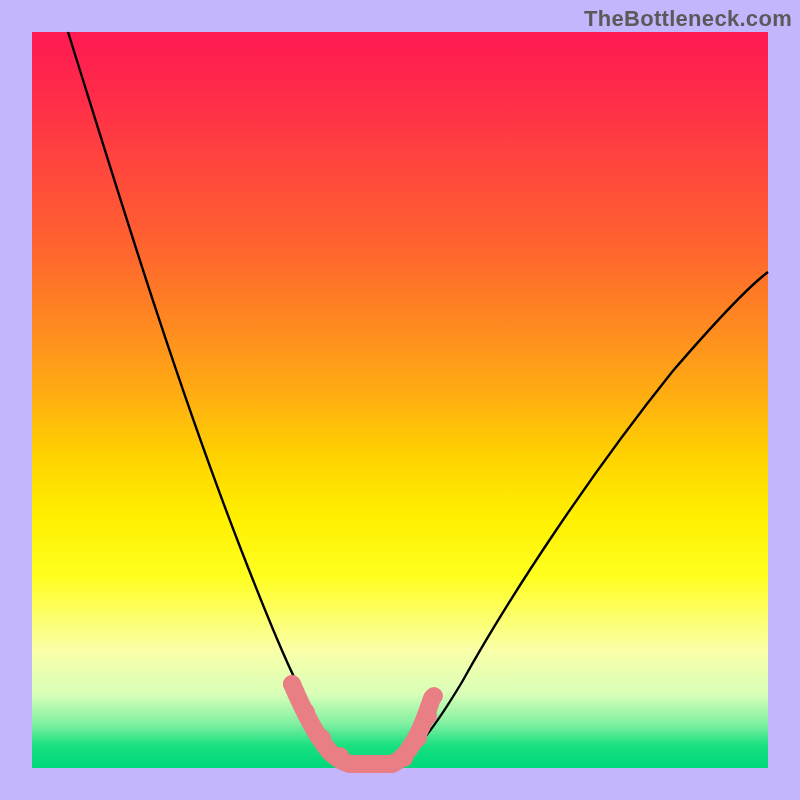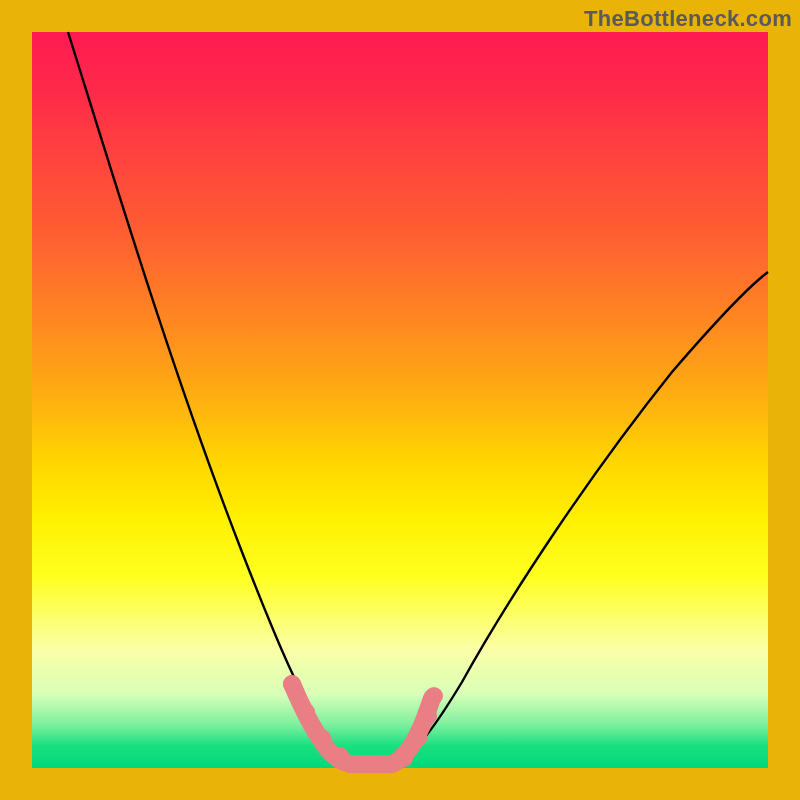--- a/index.html
+++ b/index.html
@@ -10,21 +10,21 @@
     background: #000;
     overflow: hidden;
     font-family: Arial, Helvetica, sans-serif;
   }
   .frame {
     position: absolute;
     left: 0;
     top: 0;
     width: 800px;
     height: 800px;
-    background: #eab308;
+    background: #c4b5fd;
   }
   .plot-area {
     position: absolute;
     left: 32px;
     top: 32px;
     width: 736px;
     height: 736px;
     
     background: linear-gradient(
       to bottom,

